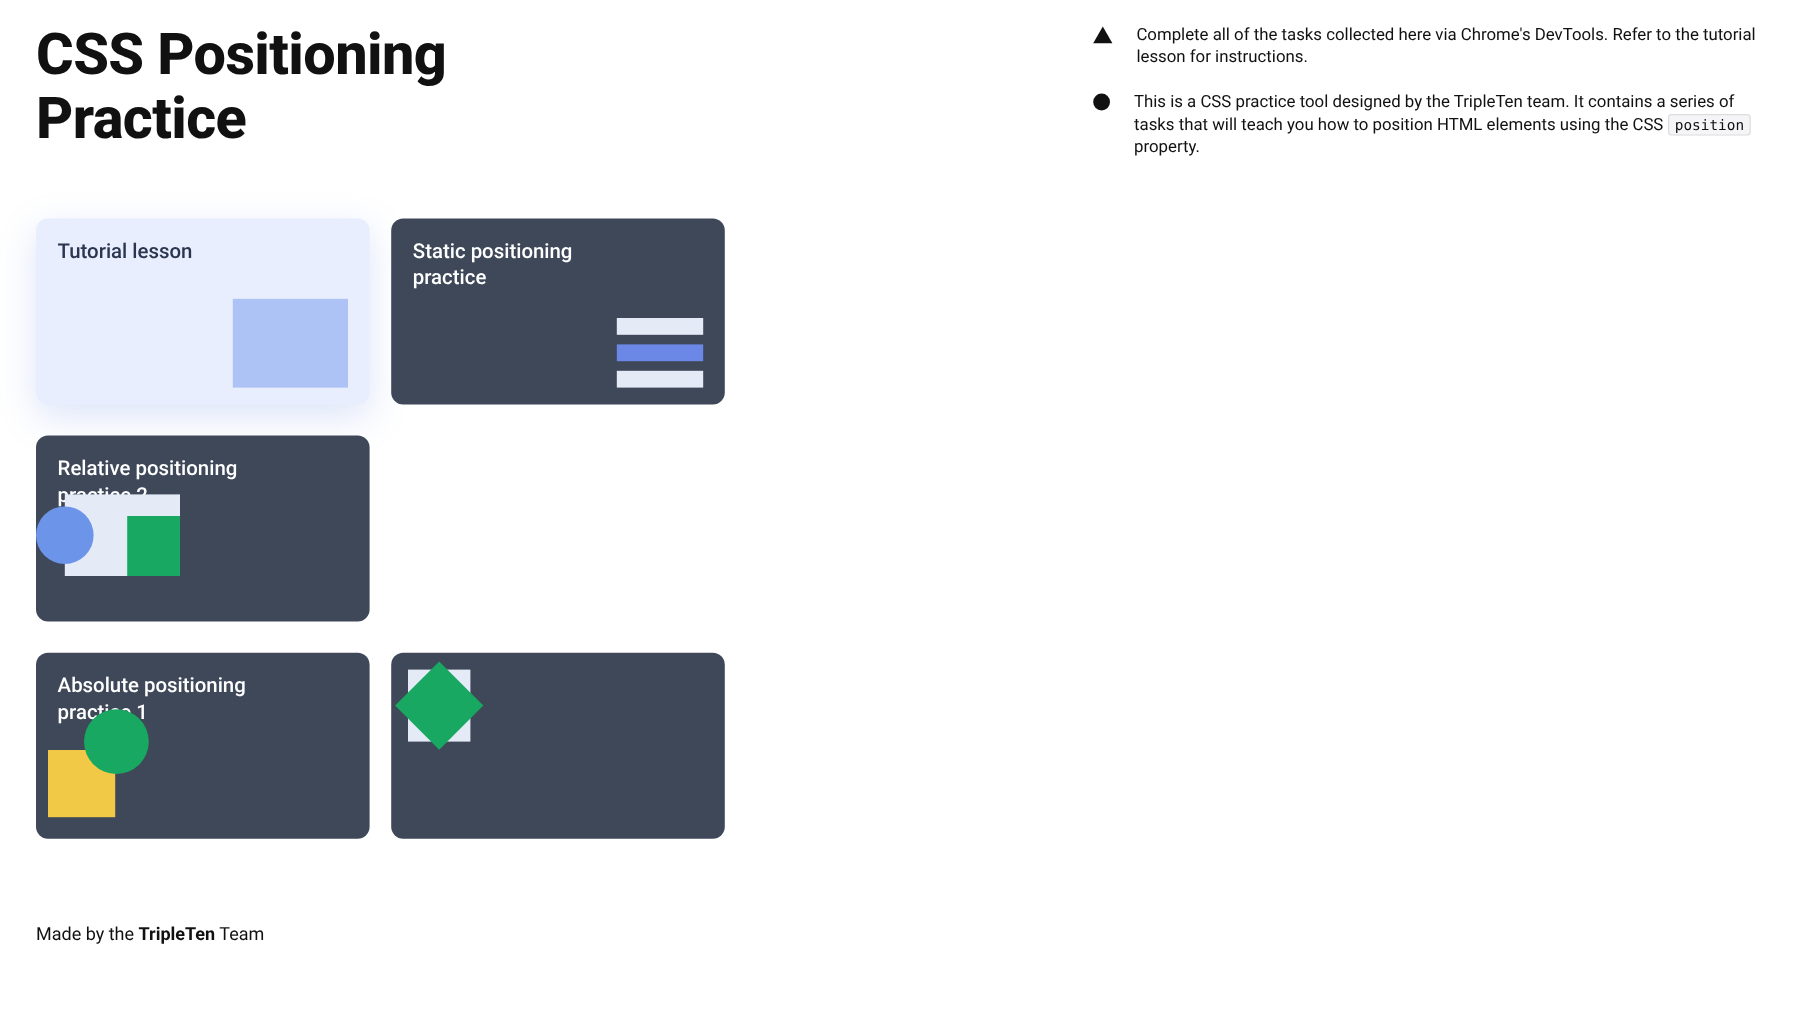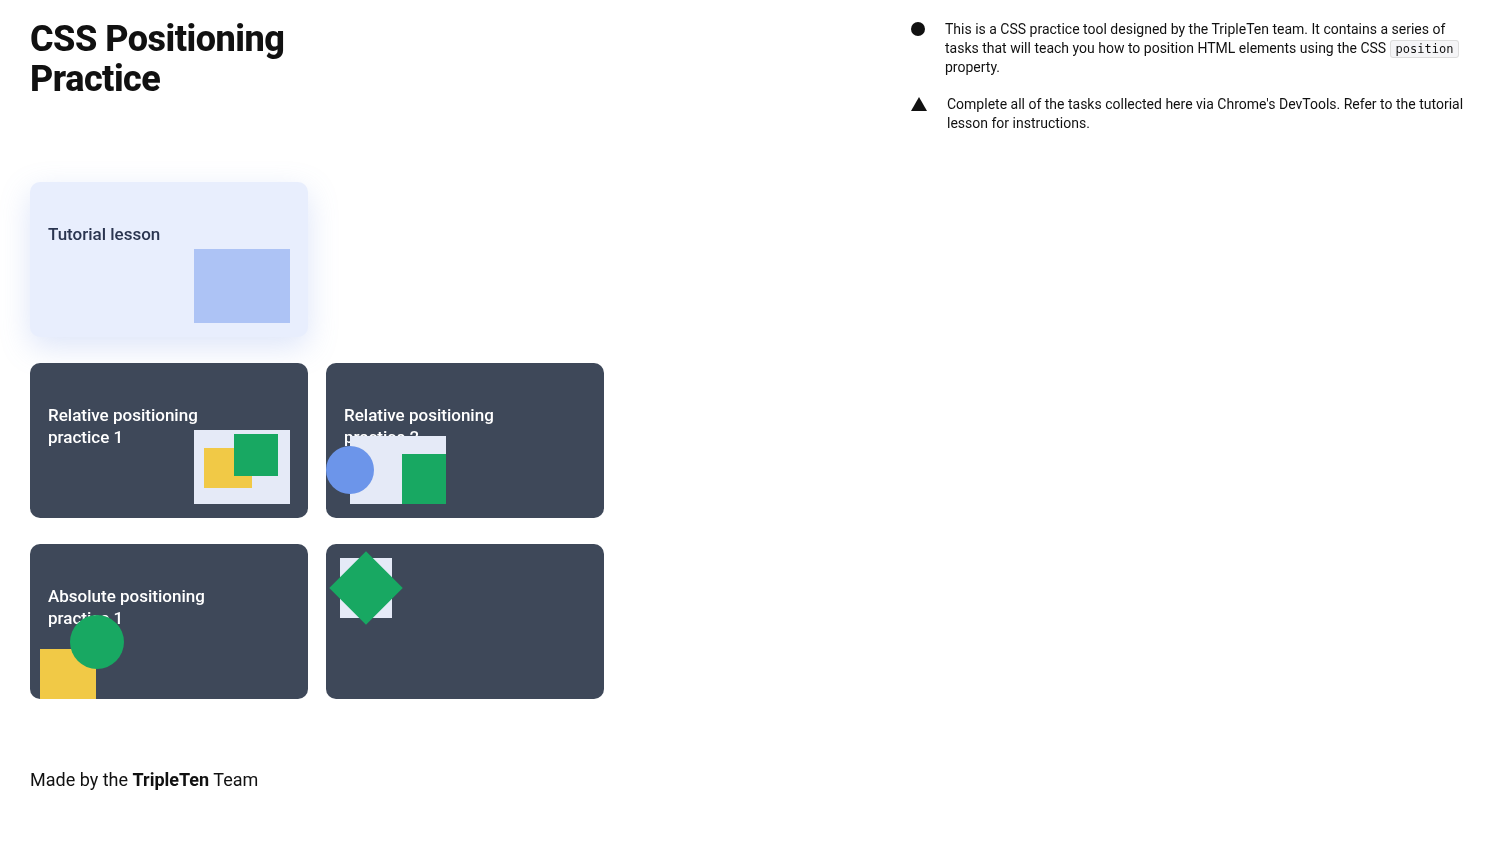--- a/index.html
+++ b/index.html
@@ -11,21 +11,21 @@
     min-height: 856px;
     padding: 20px 30px 30px 30px;
   }
   .top-row {
     display: flex;
     gap: 40px;
     align-items: flex-start;
     margin-bottom: 50px;
   }
   .page-title {
-    font-size: 36px;
+    font-size: 48px;
     font-weight: 800;
     line-height: 1.1;
     max-width: 360px;
     letter-spacing: -0.5px;
   }
   .notes {
     margin-left: auto;
     width: 560px;
     display: flex;
     flex-direction: column;
@@ -87,21 +87,20 @@
   .card-light {
     background: #e8eefd;
     color: #1a1a1a;
     box-shadow: 0 10px 30px rgba(120,150,230,0.25);
   }
   .card-title {
     font-size: 17px;
     font-weight: 500;
     line-height: 1.25;
     max-width: 180px;
-    margin-top: 24px;
   }
   .card-light .card-title { font-weight: 500; color: #2a3550; }
   .art {
     position: absolute;
     right: 18px;
     bottom: 14px;
   }
 
   
   .tut-box {
@@ -147,66 +146,65 @@
 
   
   .ap2 { width: 80px; height: 80px; position: relative; }
   .ap2-frame { position:absolute; left:14px; top:10px; width:52px; height:60px; background:#e5eaf7; }
   .ap2-diamond {
     position:absolute; left:14px; top:14px; width:52px; height:52px;
     background:#18a862; transform: rotate(45deg);
   }
 
   .footer {
-    font-size: 18px;
+    font-size: 15px;
   }
   .footer strong { font-weight: 700; }
 </style>
 </head>
 <body>
 
 <div class="top-row">
   <h1 class="page-title">CSS Positioning Practice</h1>
 
   <div class="notes">
     <div class="note">
+      <div class="note-bullet triangle"></div>
+      <div class="note-text">Complete all of the tasks collected here via Chrome's DevTools. Refer to the tutorial lesson for instructions.</div>
+    </div>
+    <div class="note">
       <div class="note-bullet circle"></div>
       <div class="note-text">
         <span>This is a CSS practice tool designed by the TripleTen team. It contains a series of tasks that will teach you how to position HTML elements using the CSS </span><code class="inline">position</code><span> property.</span>
       </div>
-    </div>
-    <div class="note">
-      <div class="note-bullet triangle"></div>
-      <div class="note-text">Complete all of the tasks collected here via Chrome's DevTools. Refer to the tutorial lesson for instructions.</div>
     </div>
   </div>
 </div>
 
 <div class="cards-grid">
 
   <div class="row">
     <div class="card card-light">
       <div class="card-title">Tutorial lesson</div>
       <div class="art">
         <div class="tut-box"></div>
       </div>
     </div>
 
+    <div class="card card-dark">
+      <div class="card-title">Static positioning practice</div>
+      <div class="art static-bars">
+        <div class="bar"></div>
+        <div class="bar mid"></div>
+        <div class="bar"></div>
+      </div>
+    </div>
   </div>
 
   <div class="row">
-    <div class="card card-dark">
-      <div class="card-title">Relative positioning practice 1</div>
-      <div class="art">
-        <div class="rp1-frame">
-          <div class="rp1-yellow"></div>
-          <div class="rp1-green"></div>
-        </div>
-      </div>
-    </div>
 
     <div class="card card-dark">
       <div class="card-title">Relative positioning practice 2</div>
       <div class="art rp2">
         <div class="rp2-frame"></div>
         <div class="rp2-green"></div>
         <div class="rp2-circle"></div>
       </div>
     </div>
 

